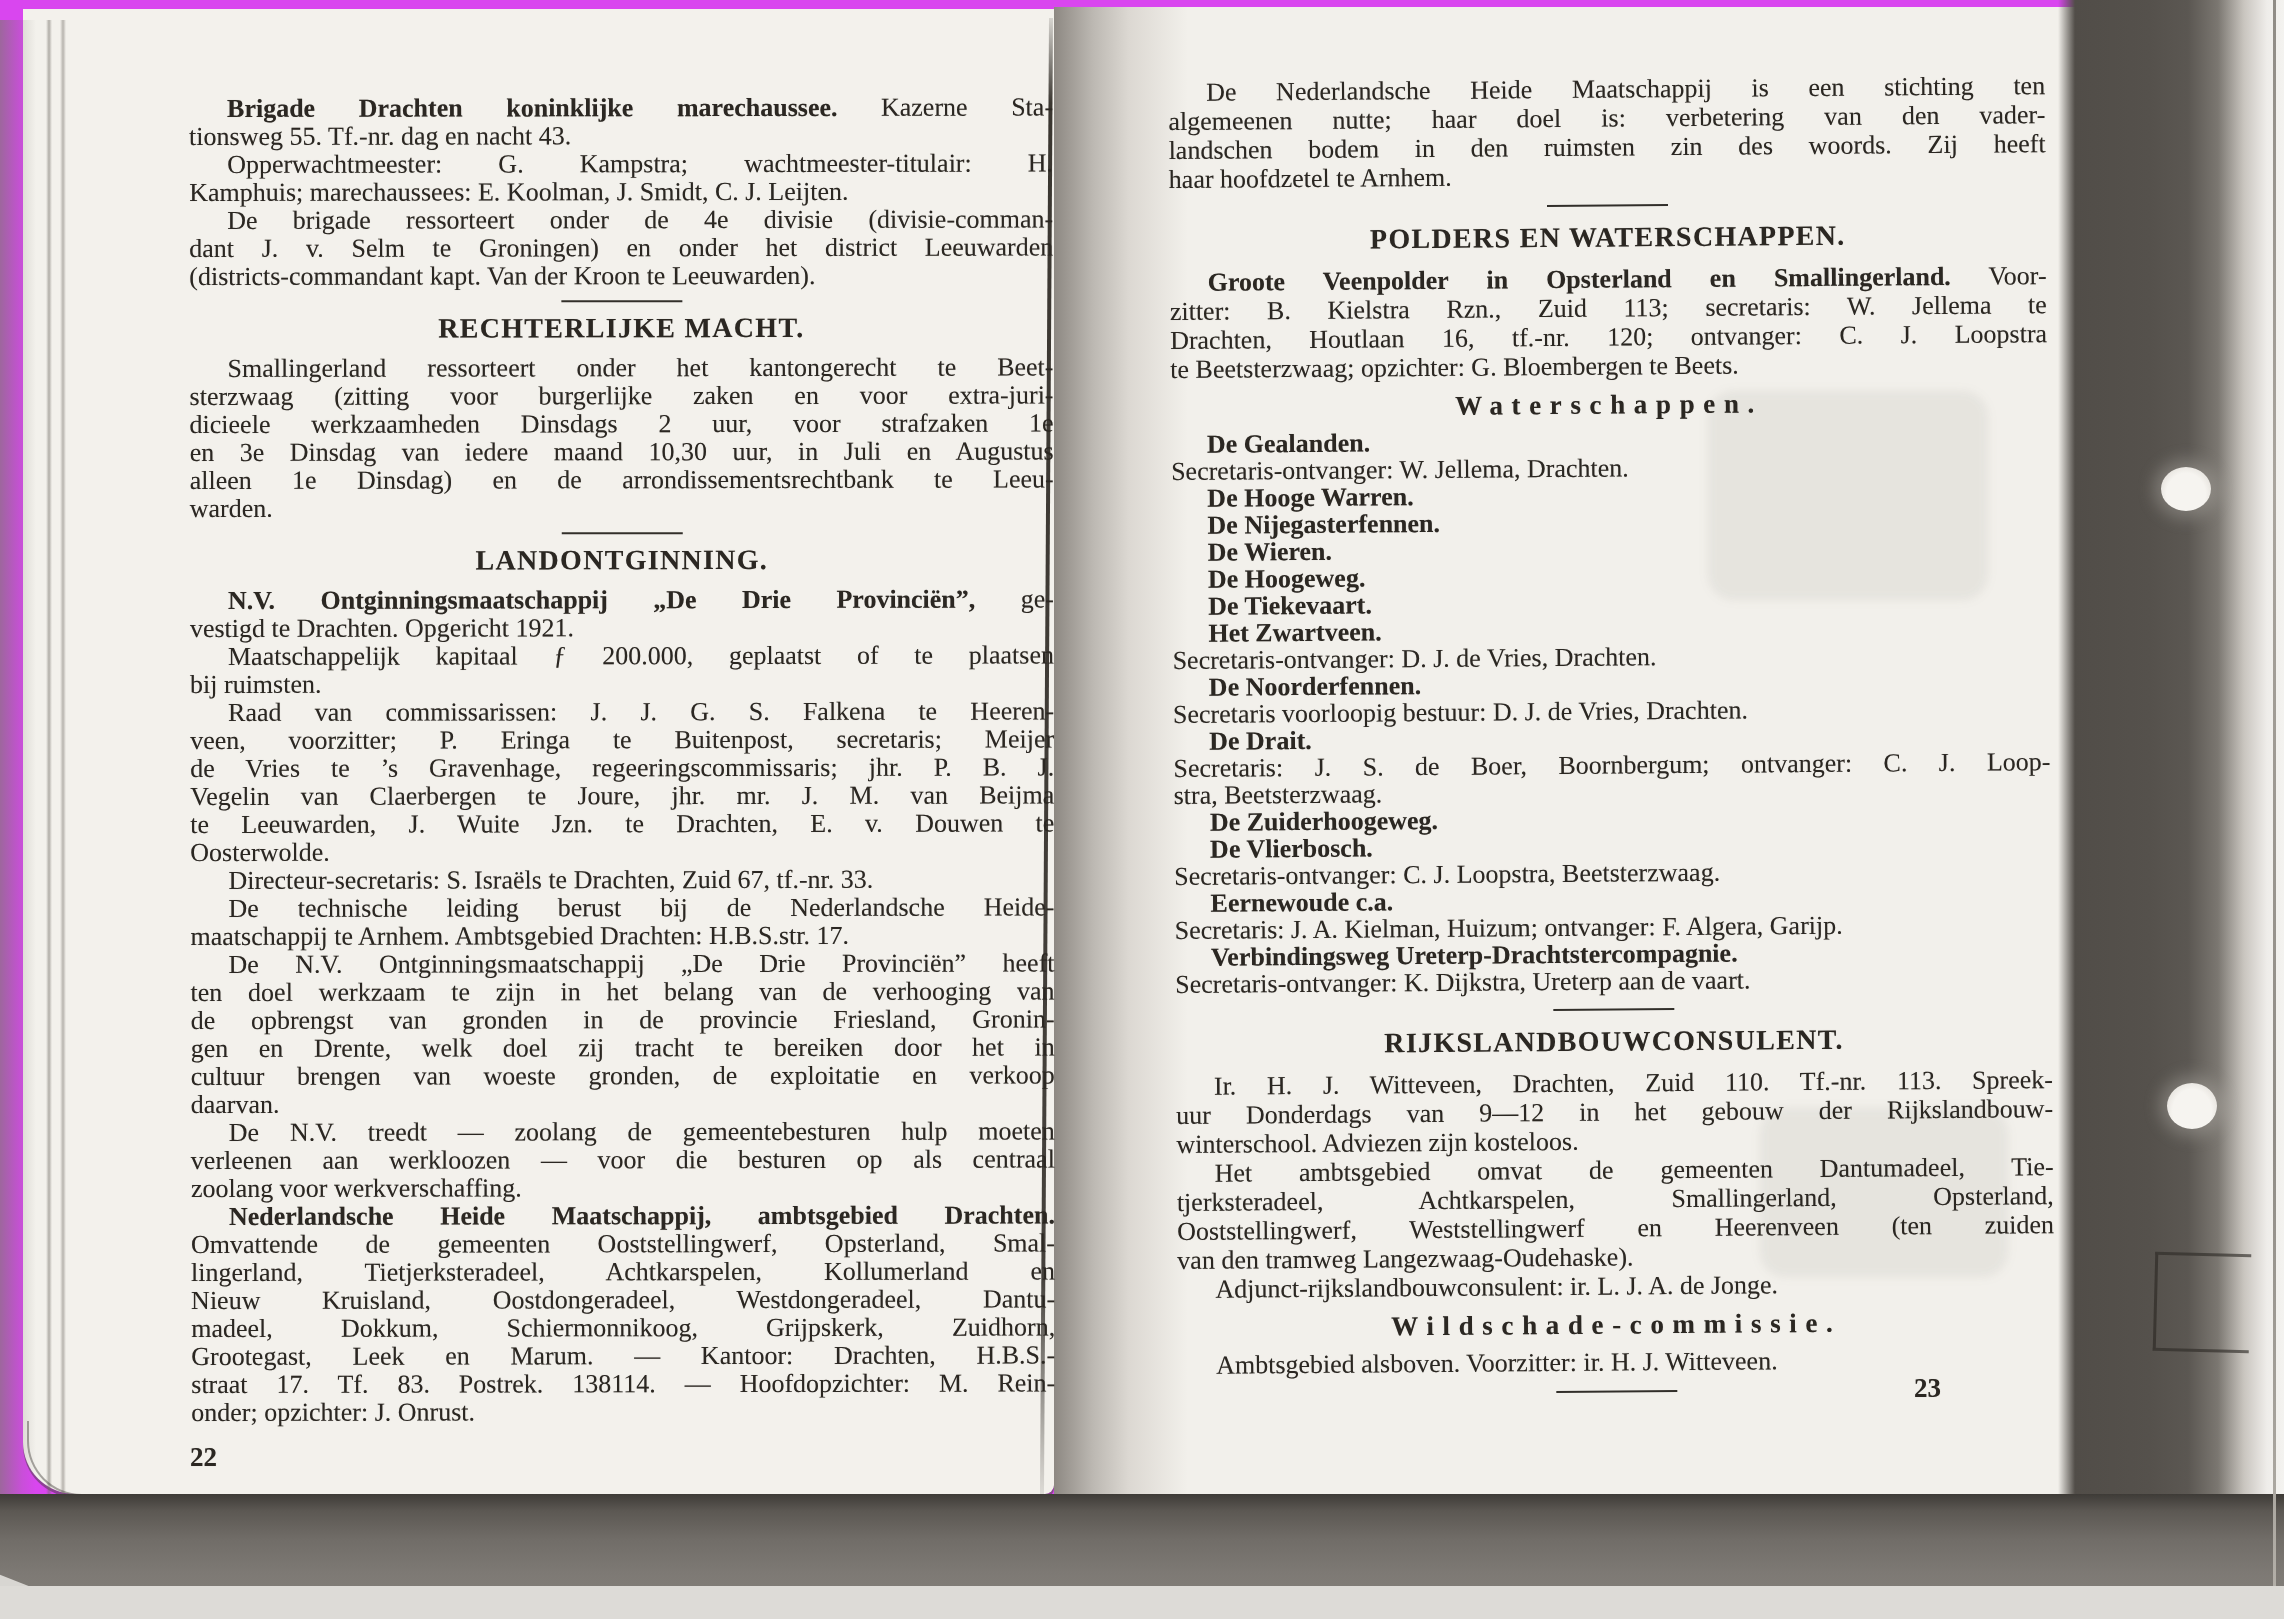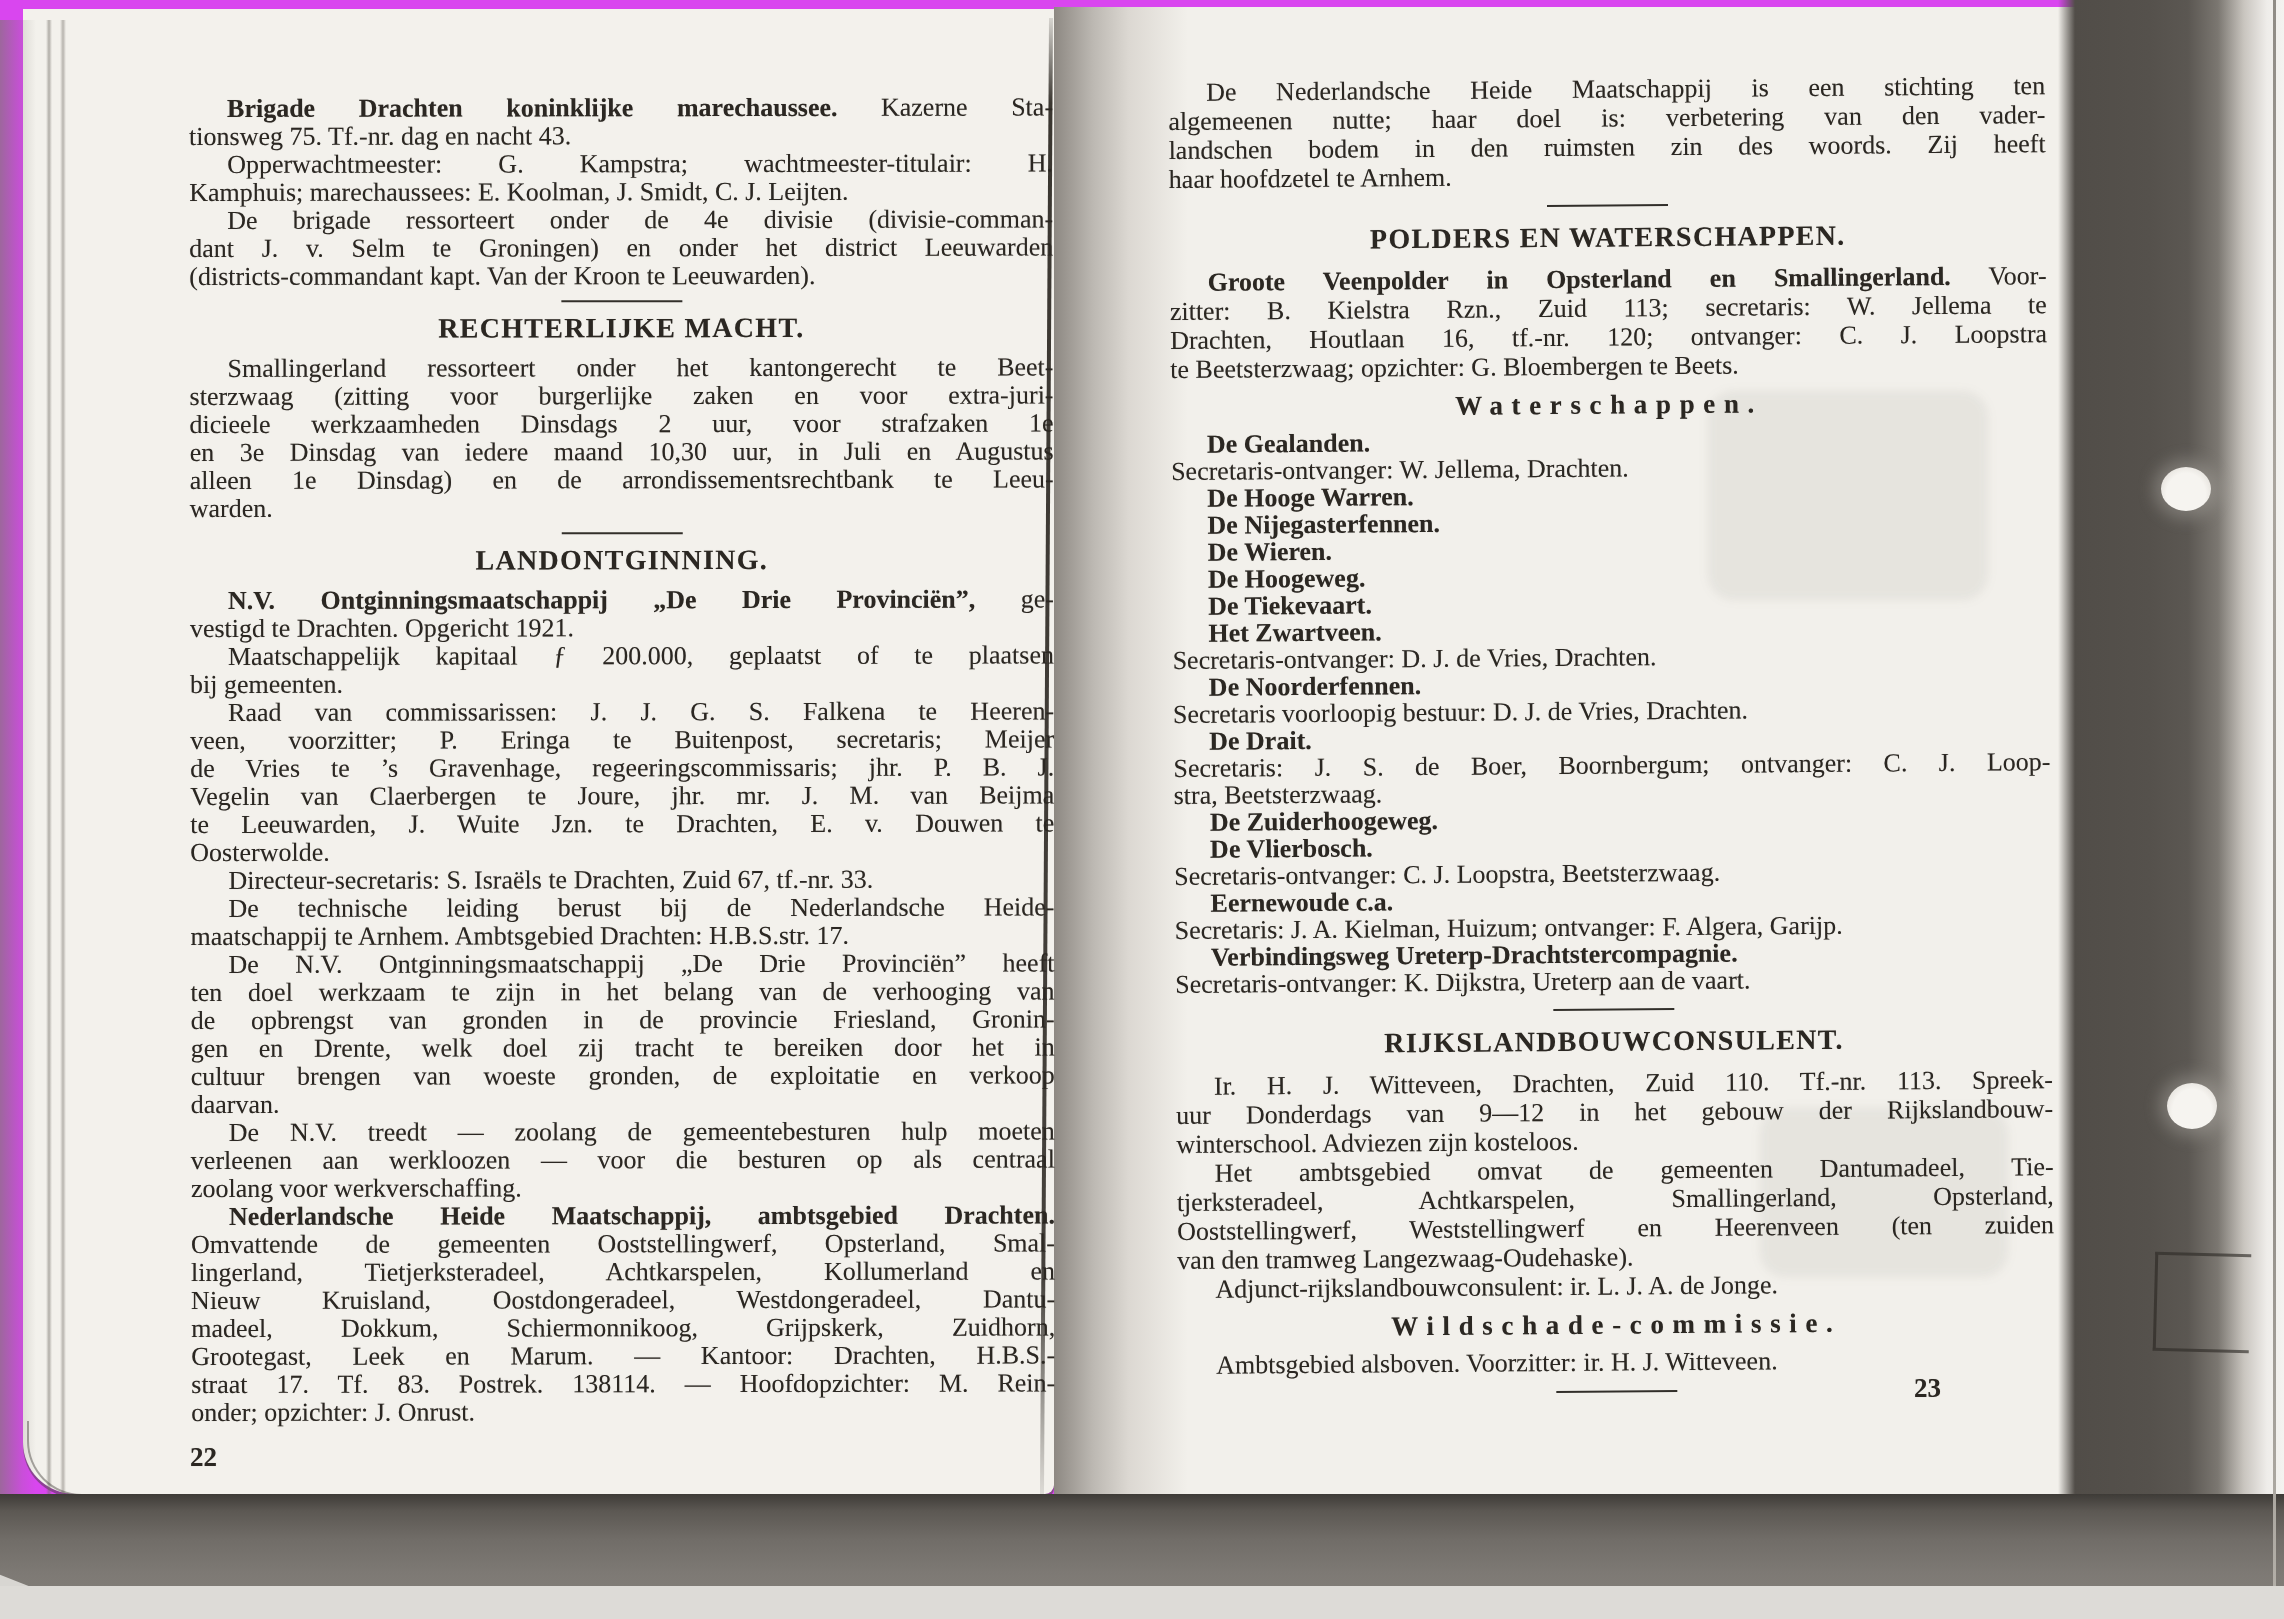--- a/index.html
+++ b/index.html
@@ -106,21 +106,21 @@
   <div class="spine-shadow"></div>
   <div class="spine-line"></div>
   <div class="corner-lines"></div>
 
   <div class="bleed bleed-1"></div>
   <div class="bleed bleed-2"></div>
 
   <div class="col col-left">
       <div class="blk p">
         <div class="ln"><b>Brigade Drachten koninklijke marechaussee.</b><span> Kazerne Sta-</span></div>
-        <div class="ln"><span>tionsweg 75. Tf.-nr. dag en nacht 43.</span></div>
+        <div class="ln"><span>tionsweg 55. Tf.-nr. dag en nacht 43.</span></div>
       </div>
       <div class="blk p">
         <div class="ln"><span>Opperwachtmeester: G. Kampstra; wachtmeester-titulair: H.</span></div>
         <div class="ln"><span>Kamphuis; marechaussees: E. Koolman, J. Smidt, C. J. Leijten.</span></div>
       </div>
       <div class="blk p">
         <div class="ln"><span>De brigade ressorteert onder de 4e divisie (divisie-comman-</span></div>
         <div class="ln"><span>dant J. v. Selm te Groningen) en onder het district Leeuwarden</span></div>
         <div class="ln"><span>(districts-commandant kapt. Van der Kroon te Leeuwarden).</span></div>
       </div>
@@ -139,21 +139,21 @@
       <div class="blk rule"></div>
       <div class="blk h1">
         <div class="ln"><span>LANDONTGINNING.</span></div>
       </div>
       <div class="blk p">
         <div class="ln"><b>N.V. Ontginningsmaatschappij „De Drie Provinciën”,</b><span> ge-</span></div>
         <div class="ln"><span>vestigd te Drachten. Opgericht 1921.</span></div>
       </div>
       <div class="blk p">
         <div class="ln"><span>Maatschappelijk kapitaal ƒ 200.000, geplaatst of te plaatsen</span></div>
-        <div class="ln"><span>bij gemeenten.</span></div>
+        <div class="ln"><span>bij ruimsten.</span></div>
       </div>
       <div class="blk p">
         <div class="ln"><span>Raad van commissarissen: J. J. G. S. Falkena te Heeren-</span></div>
         <div class="ln"><span>veen, voorzitter; P. Eringa te Buitenpost, secretaris; Meijer</span></div>
         <div class="ln"><span>de Vries te ’s Gravenhage, regeeringscommissaris; jhr. P. B. J.</span></div>
         <div class="ln"><span>Vegelin van Claerbergen te Joure, jhr. mr. J. M. van Beijma</span></div>
         <div class="ln"><span>te Leeuwarden, J. Wuite Jzn. te Drachten, E. v. Douwen te</span></div>
         <div class="ln"><span>Oosterwolde.</span></div>
       </div>
       <div class="blk p">

